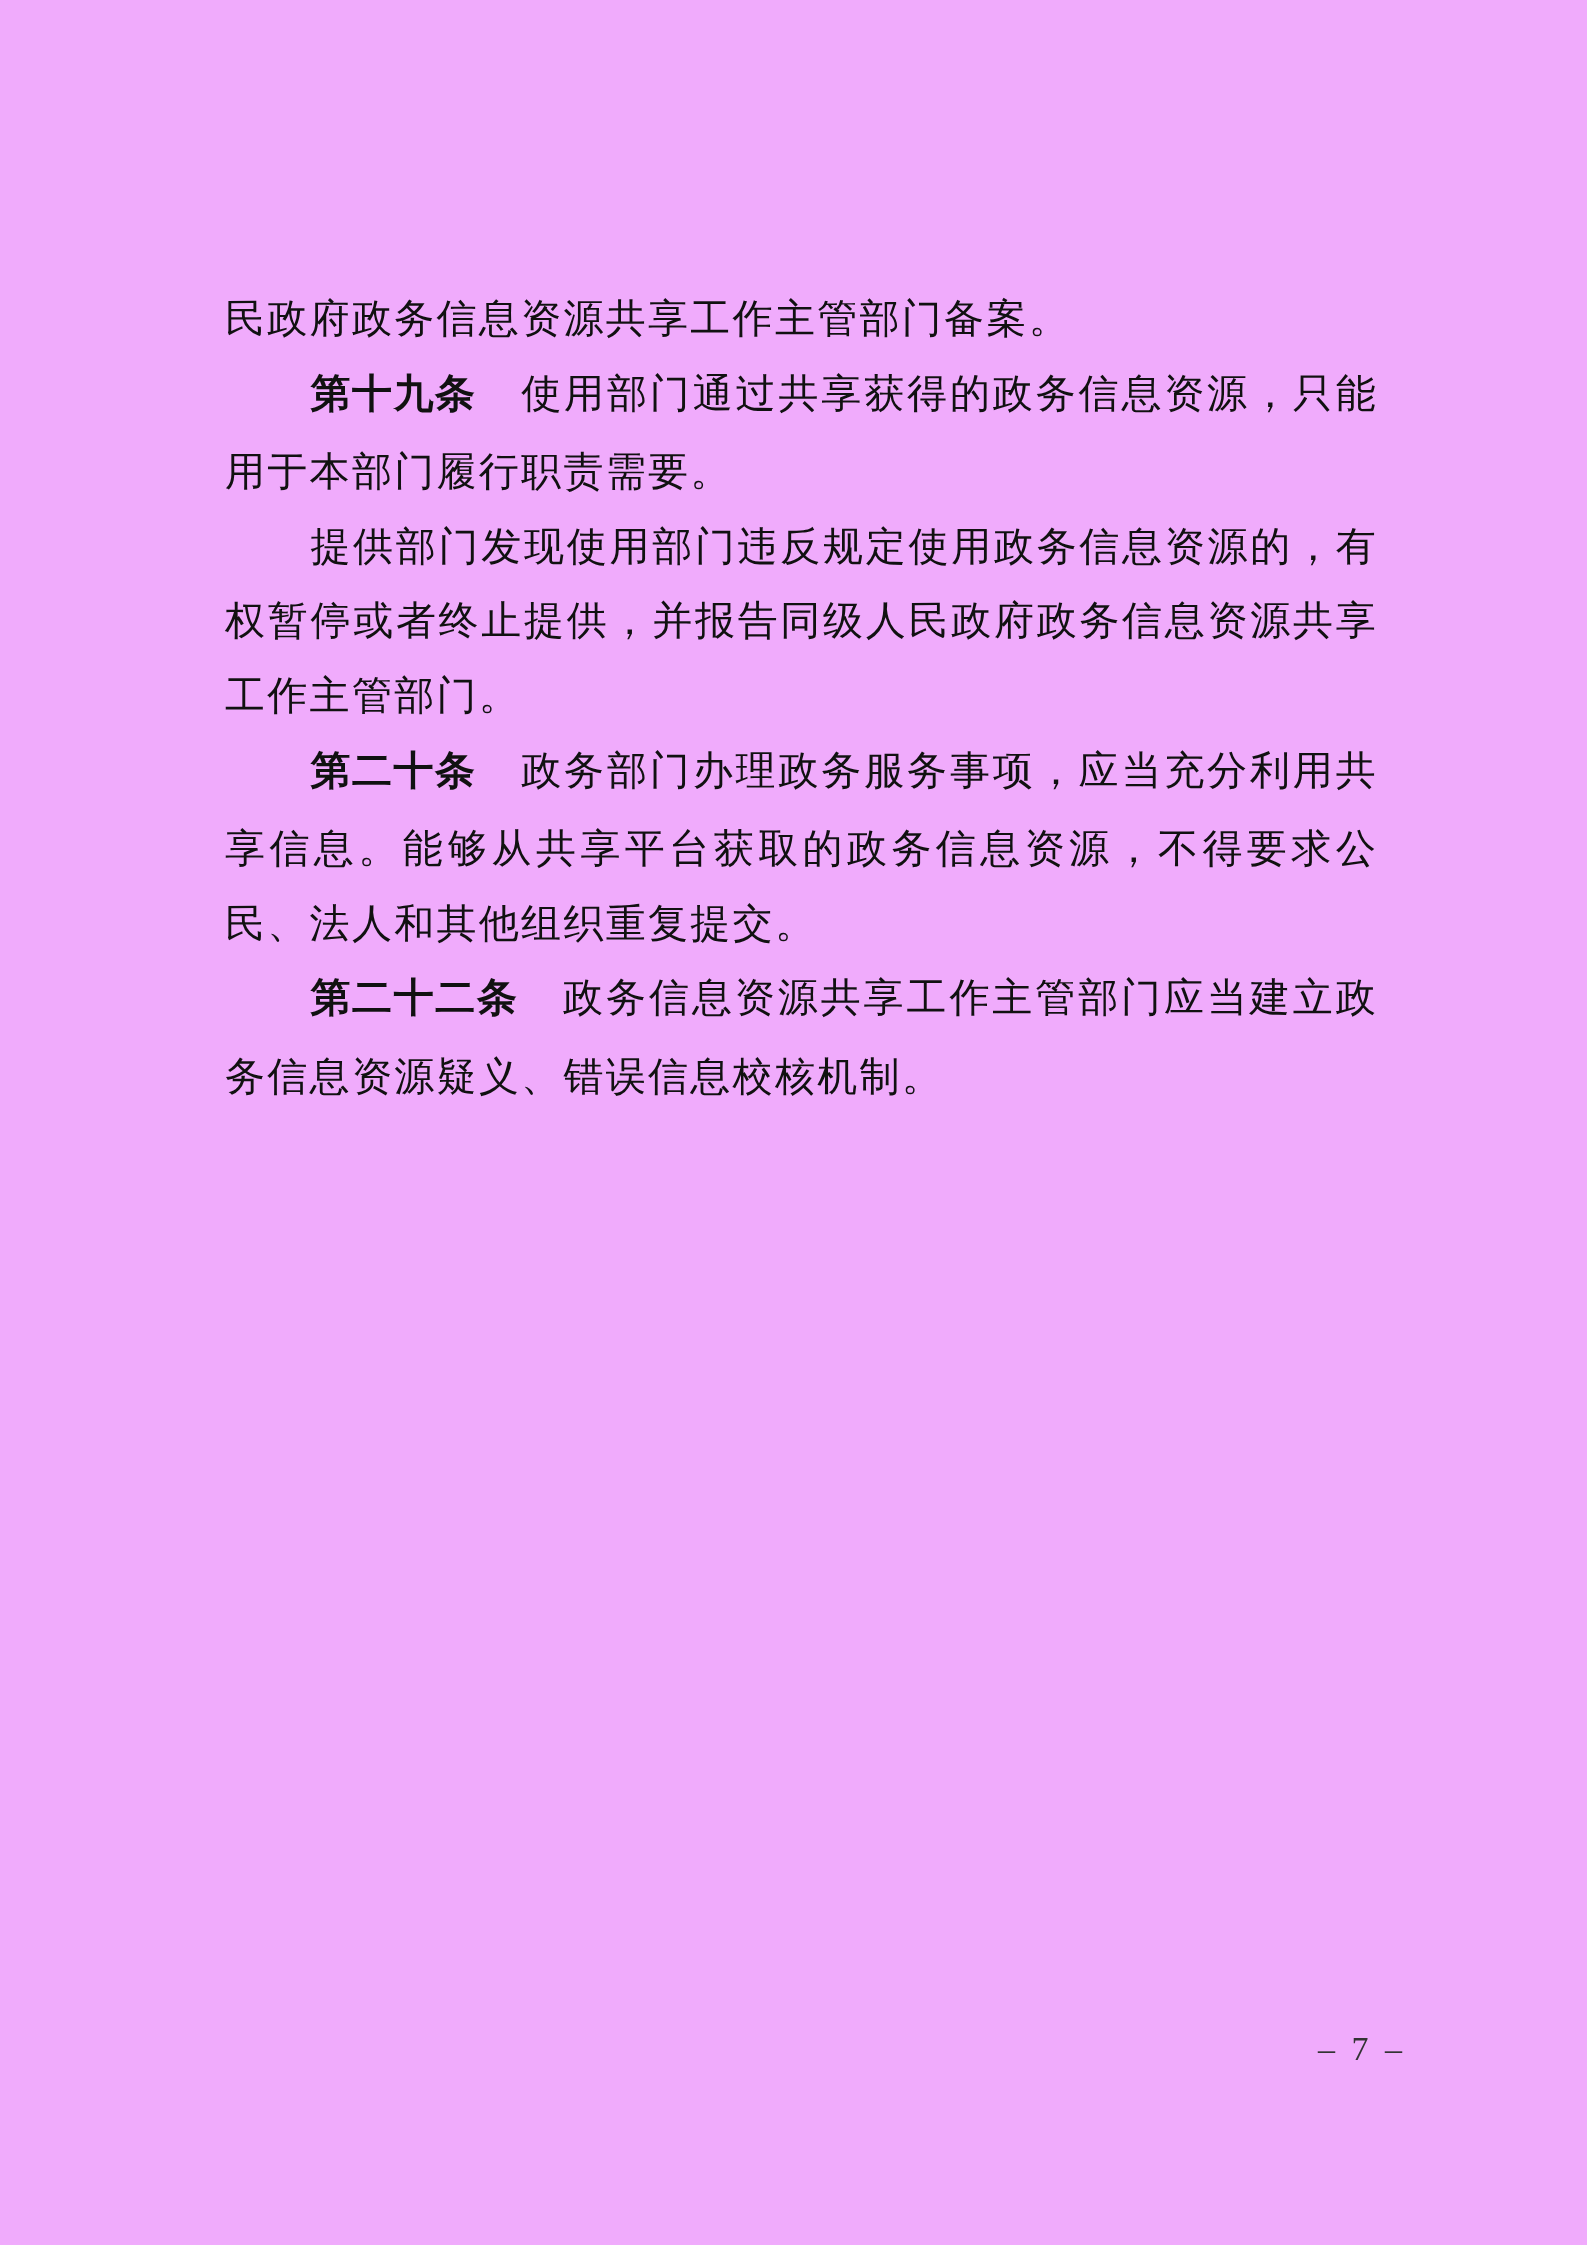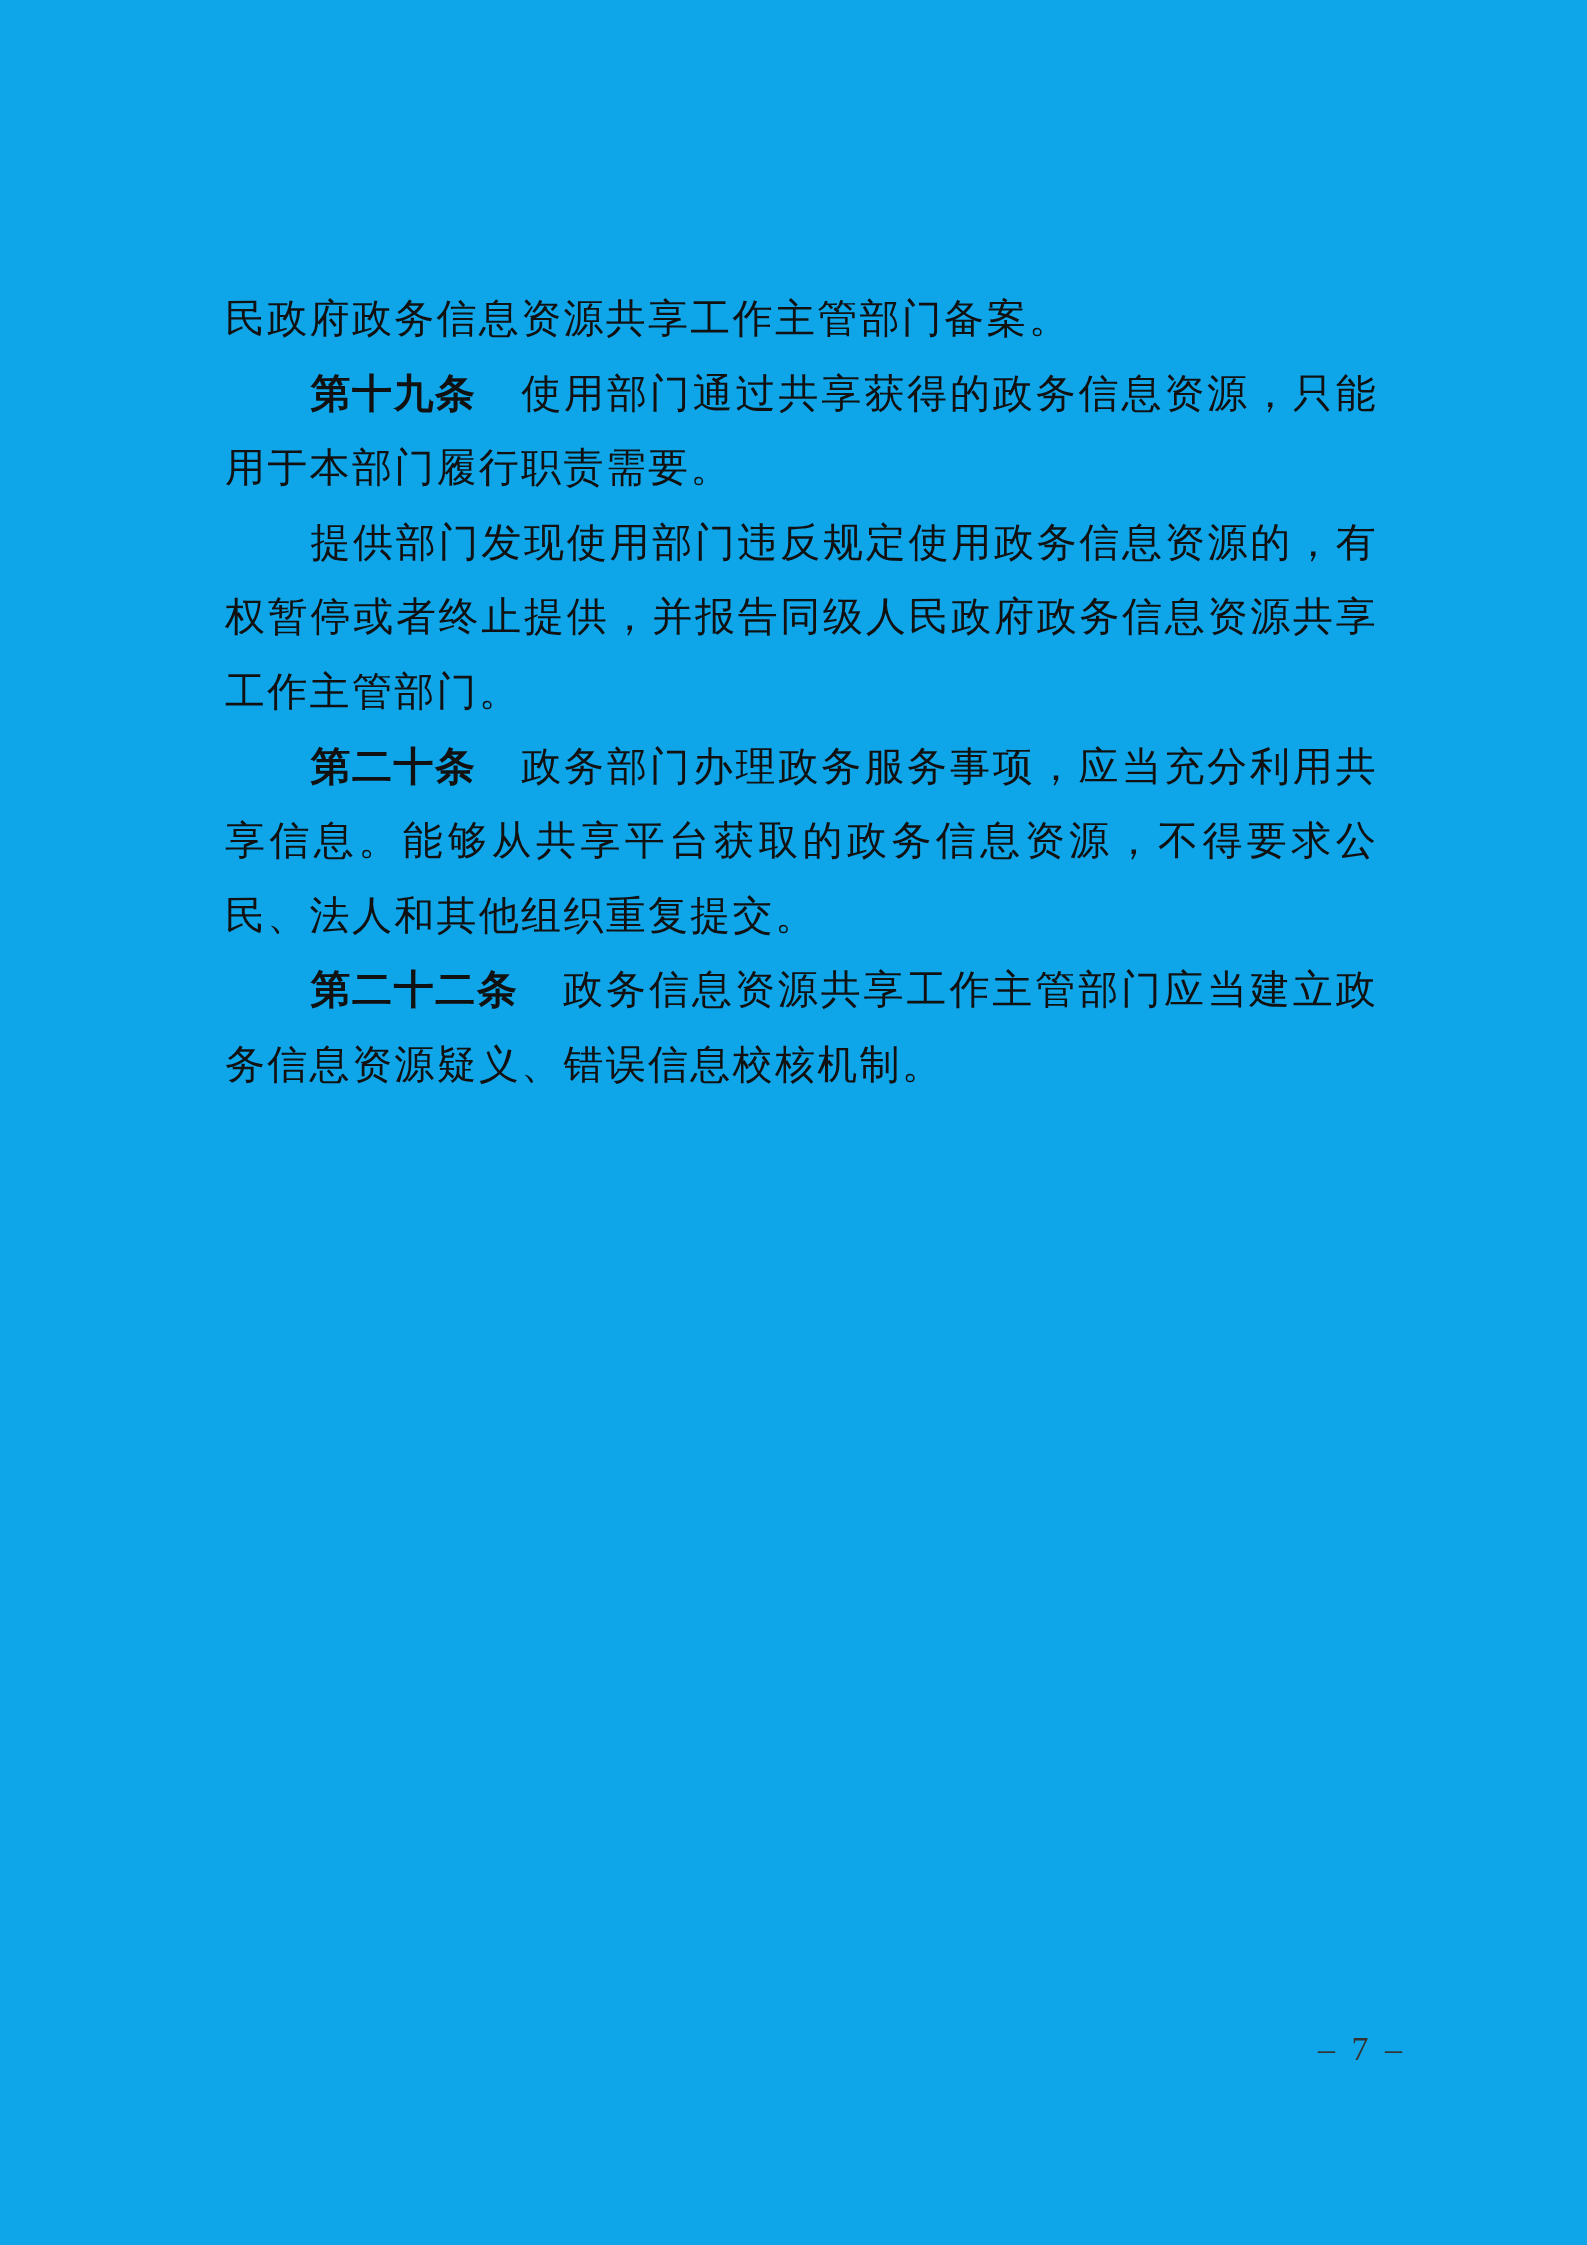--- a/index.html
+++ b/index.html
@@ -1,18 +1,18 @@
 <!DOCTYPE html>
 <html><head>
 <meta charset="utf-8">
 <style>
   html, body { margin: 0; padding: 0; background: #ffffff; }
   body { width: 1587px; height: 2245px; position: relative; overflow: hidden; }
   .page {
-    position: absolute; left: 0; top: 0; width: 1587px; height: 2245px; background: #0ea5e9;
+    position: absolute; left: 0; top: 0; width: 1587px; height: 2245px; background: #f0abfc;
   }
   .body-text {
     position: absolute;
     left: 225px;
     top: 281px;
     width: 1153px;
     font-family: "DejaVu Serif", "Liberation Serif", serif;
     font-size: 40px;
     line-height: 74.6px;
     color: #111111;
@@ -20,21 +20,21 @@
   }
   .para {
     margin: 0;
     text-indent: 85.4px;
     text-align: justify;
     text-align-last: left;
     word-break: break-all;
   }
   .para.cont { text-indent: 0; }
   .article {
-    font-family: Liberation Sans, sans-serif;
+    font-family: Liberation Mono, monospace;
     font-weight: bold;
     letter-spacing: 1px;
   }
   .gap { display: inline-block; width: 44px; }
   .page-number {
     position: absolute;
     left: 1318px;
     top: 2030px;
     font-family: "Liberation Serif", "DejaVu Serif", serif;
     font-size: 34px;

